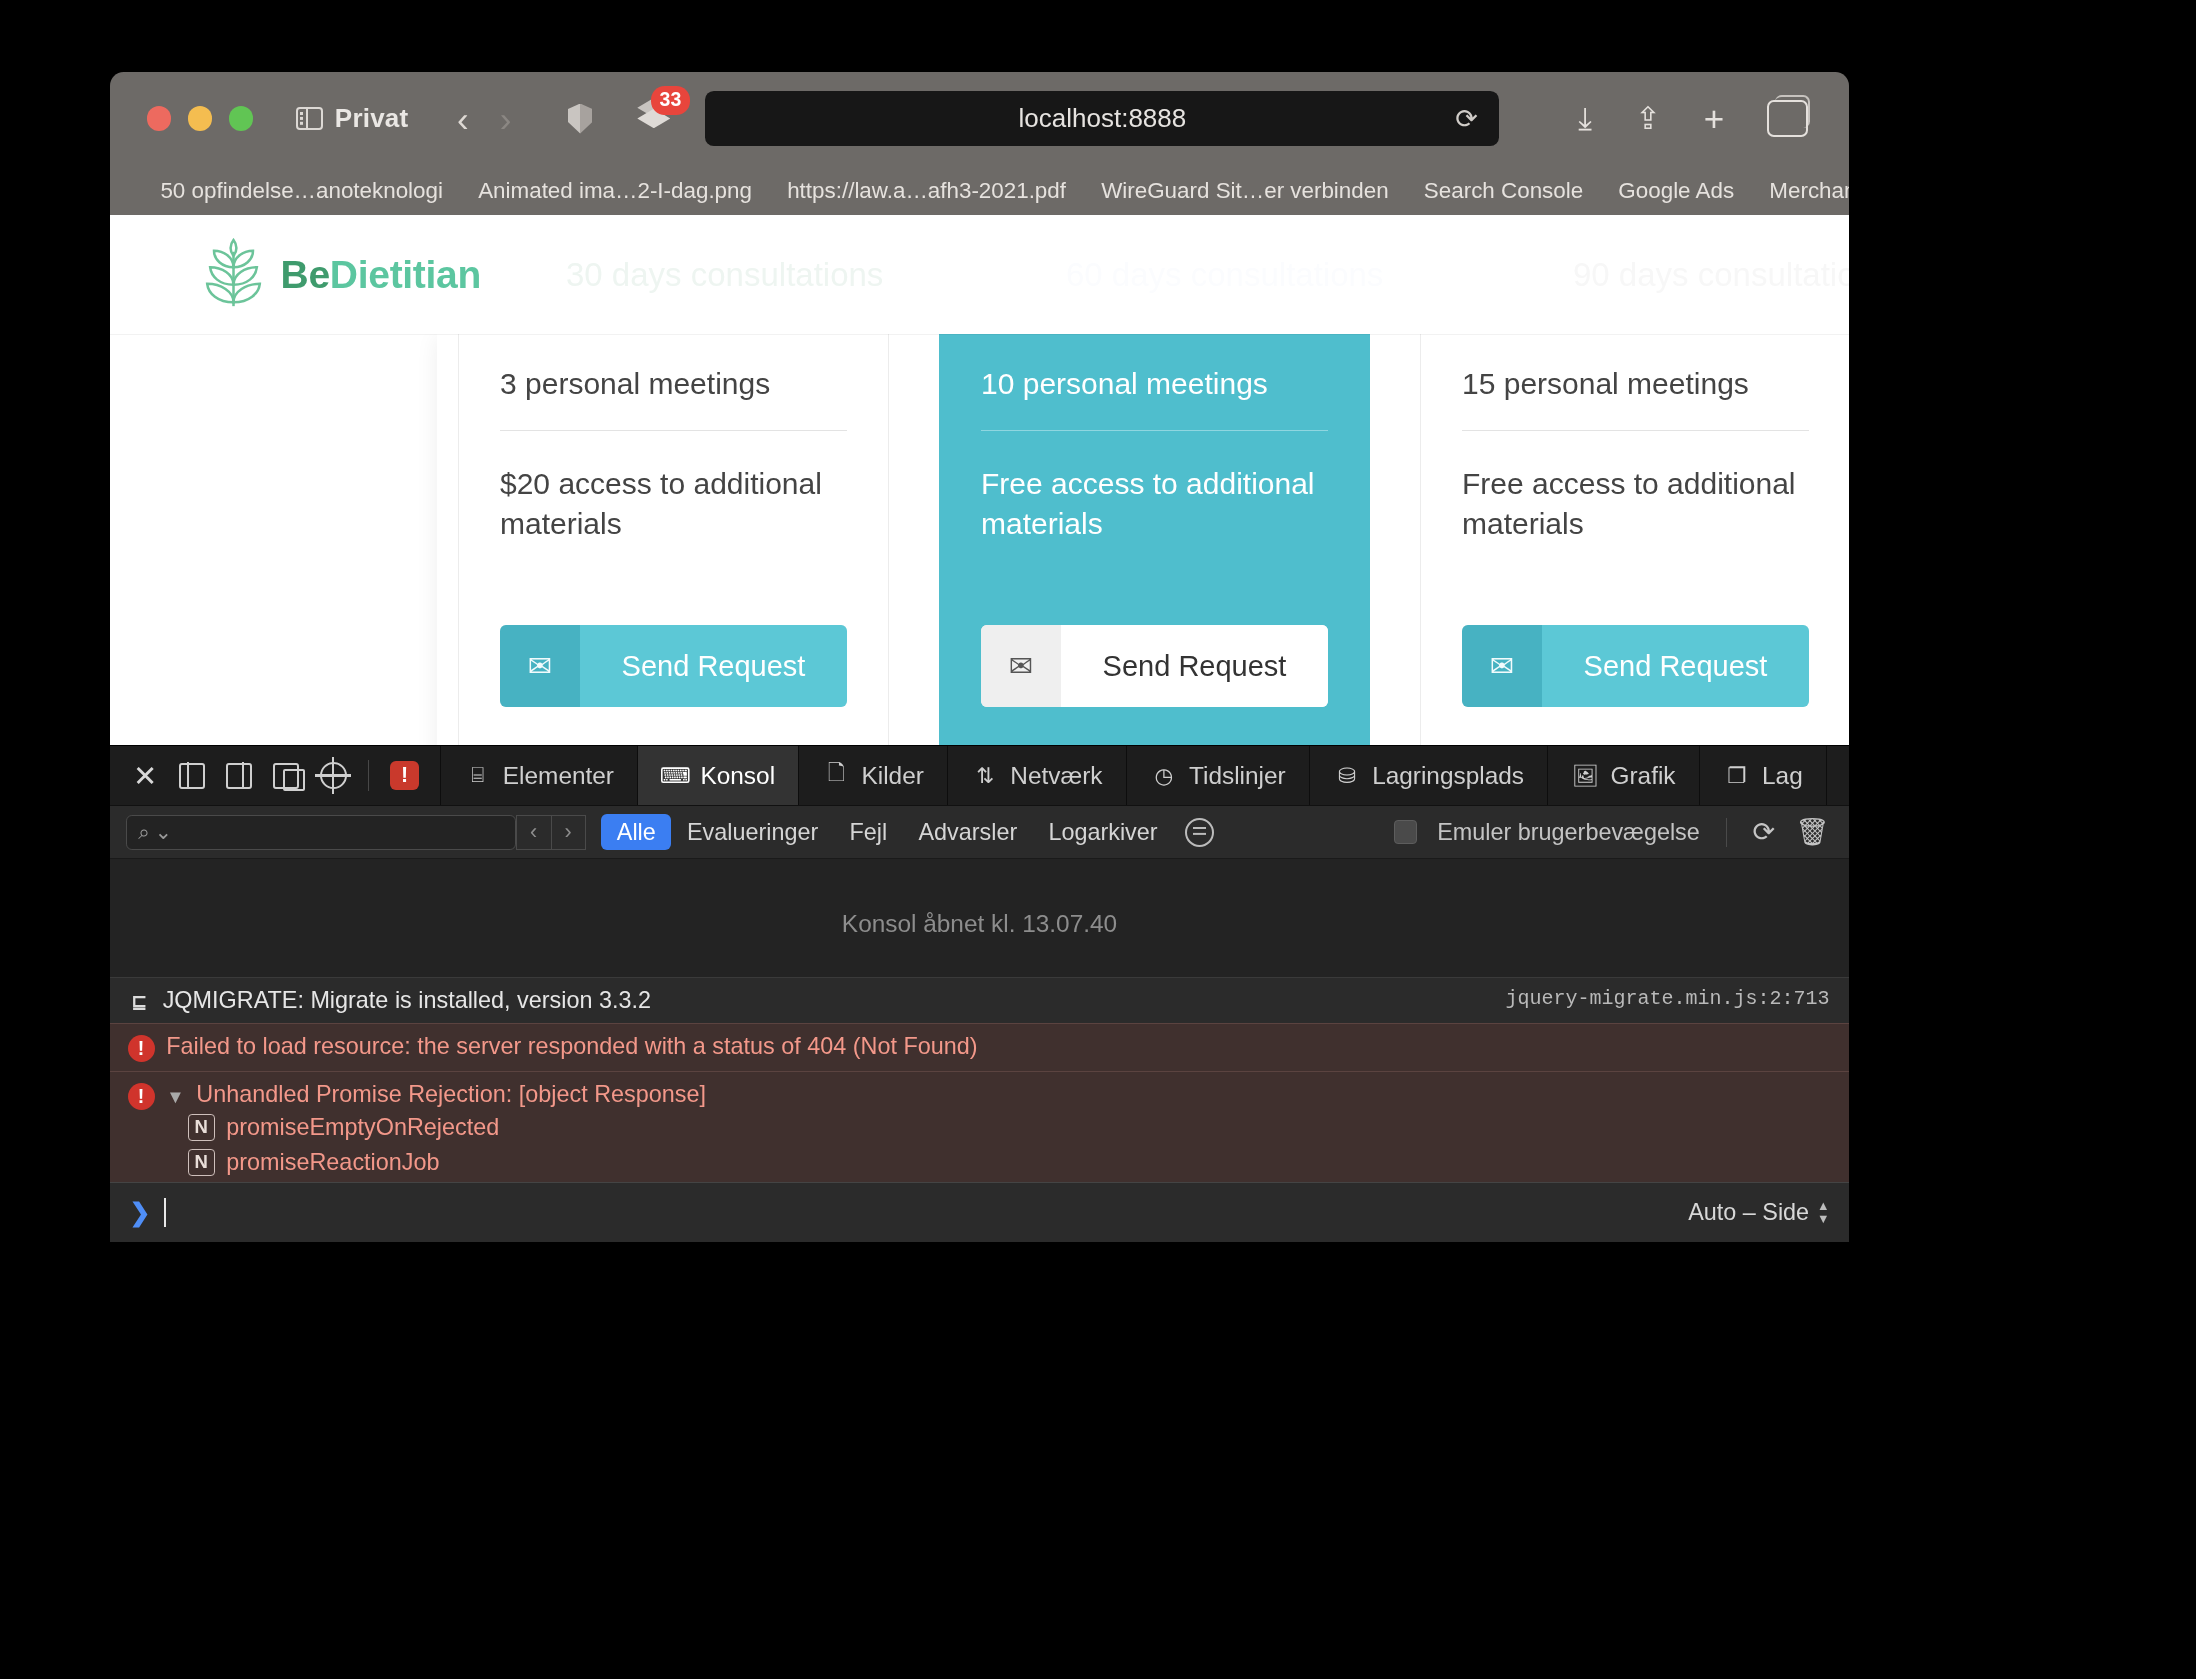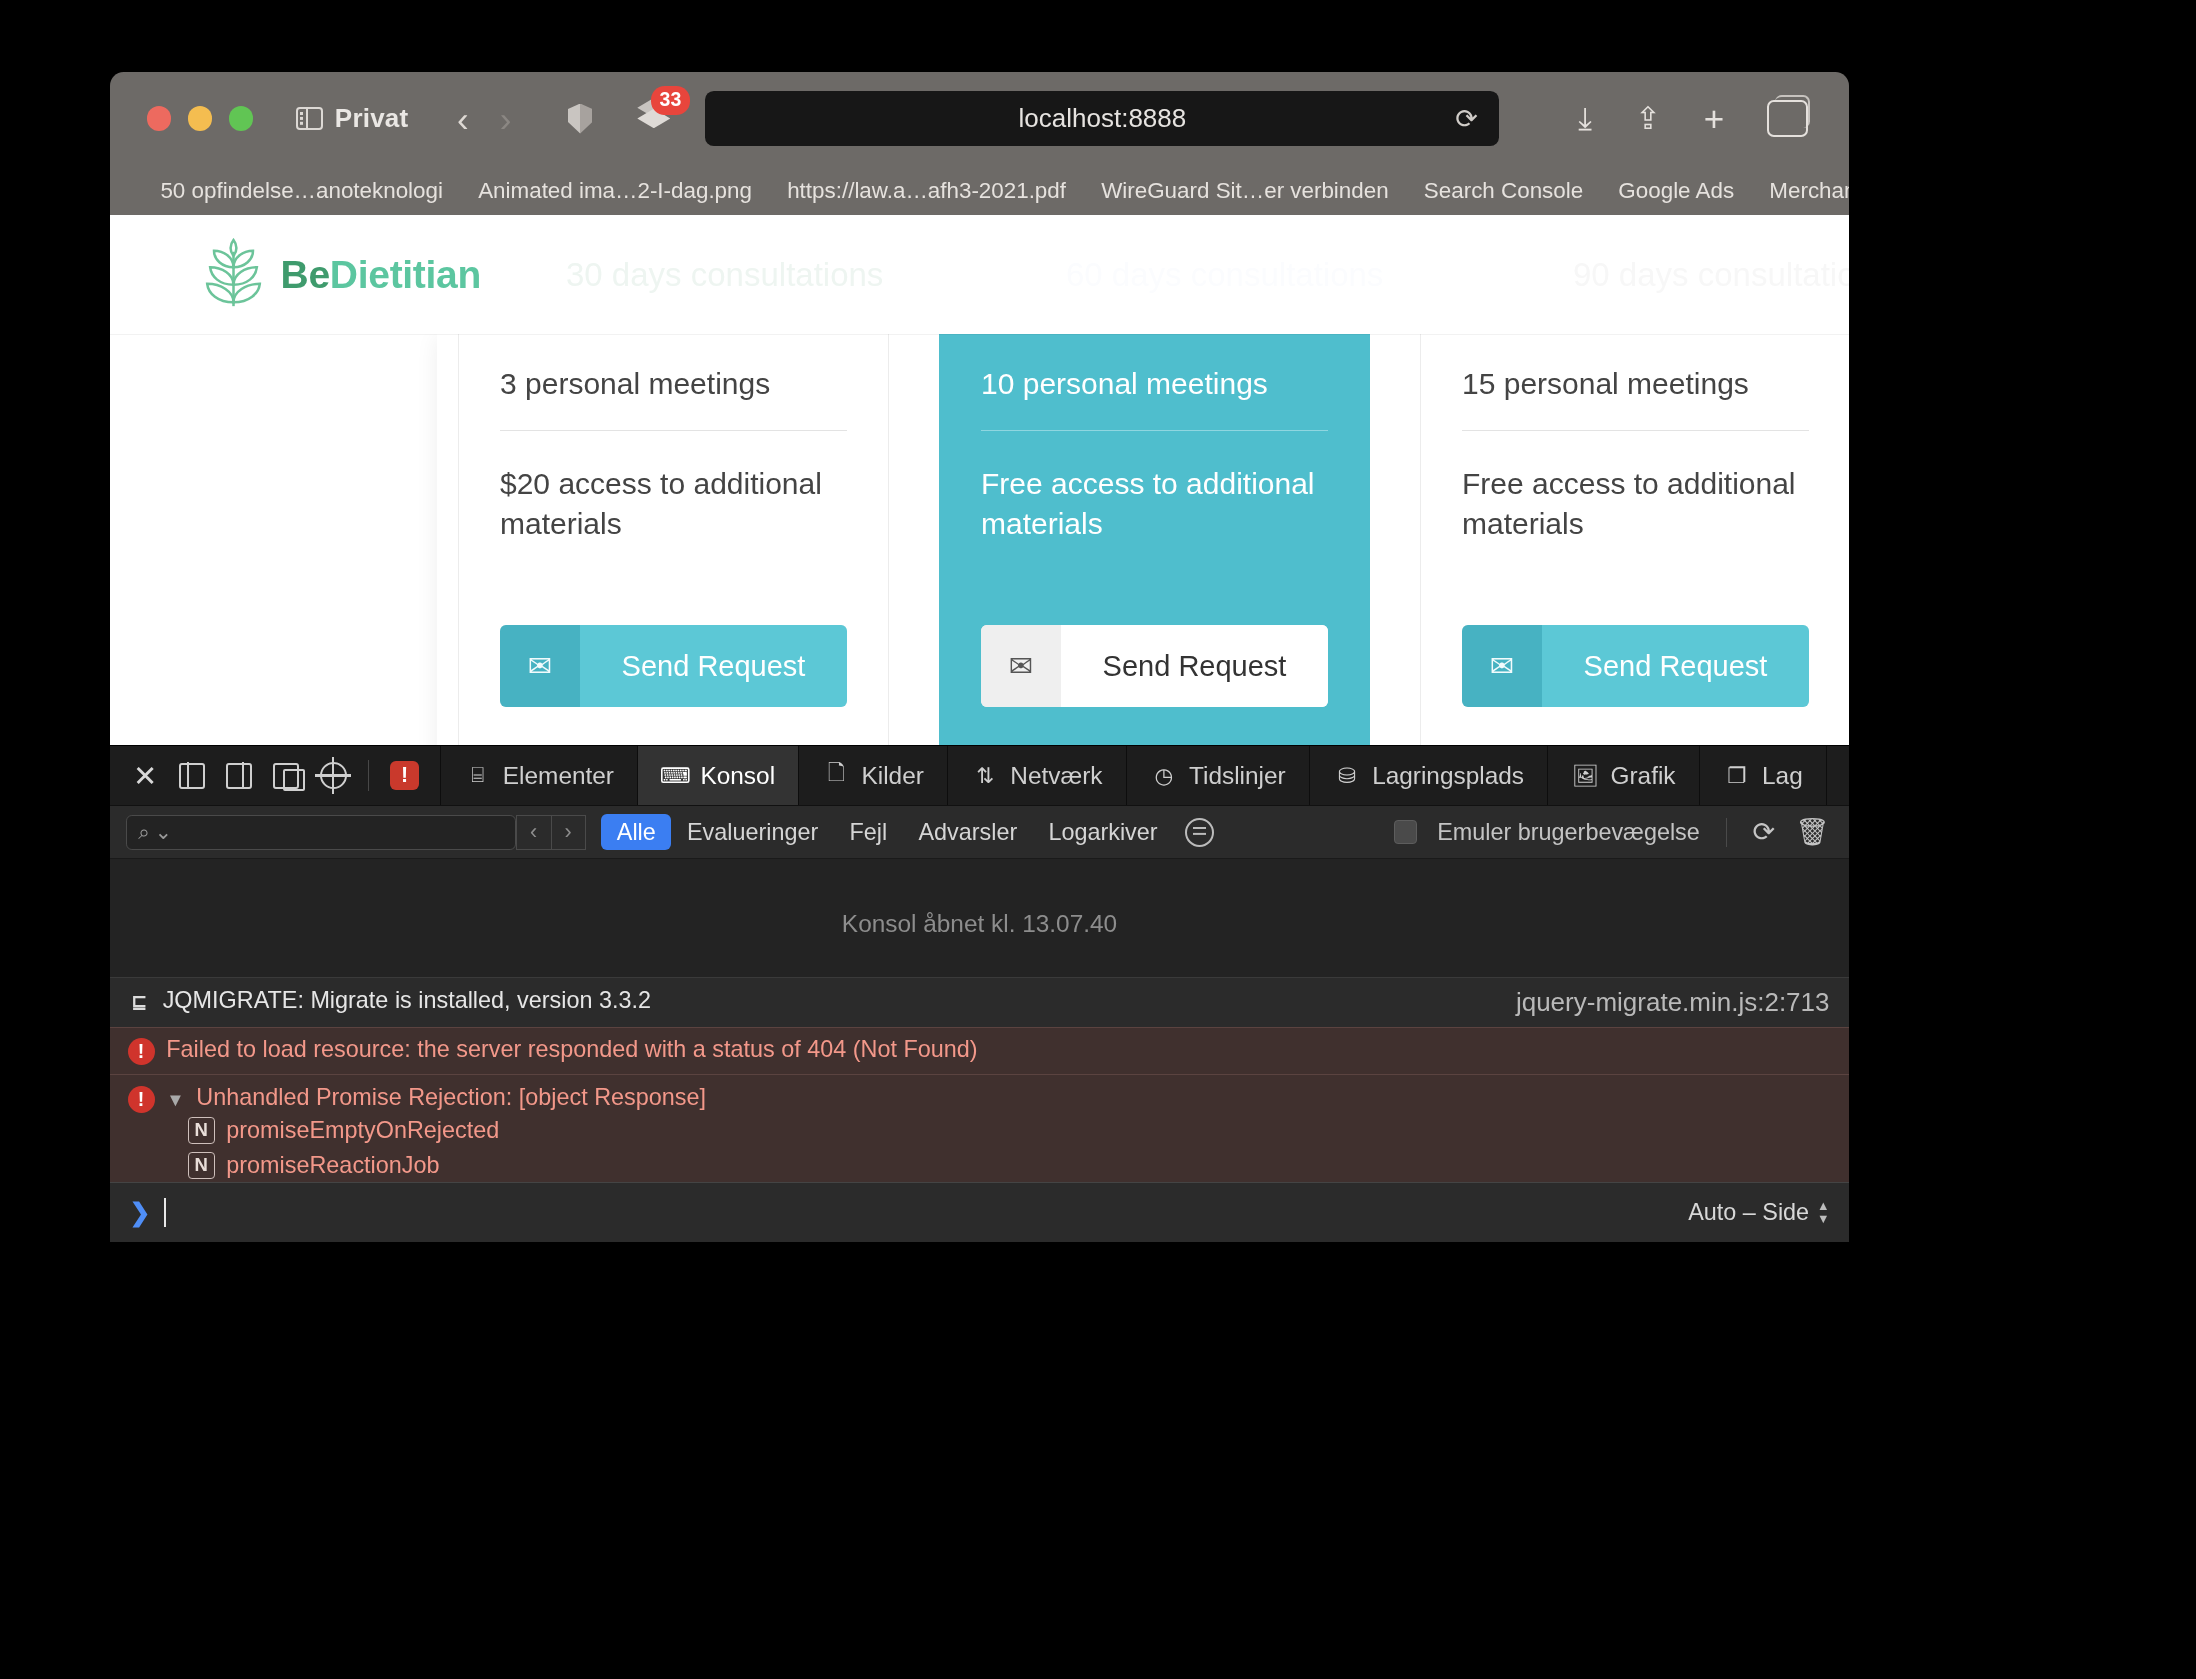--- a/index.html
+++ b/index.html
@@ -240,21 +240,21 @@
   .console-opened {
     text-align:center; color:#8d8d8d; font-size: 24.4px; padding: 51px 0 39px;
   }
   .logrow {
     display:flex; align-items:flex-start; gap: 11.7px;
     padding: 8.8px 19.5px 8.8px 17.6px; font-size: 23.4px;
     border-top: 1px solid #3a3a3a;
   }
   .logrow.info { background:#2b2b2b; color:#e6e6e6; }
   .logrow.error { background:#40302e; color:#f3988a; border-top-color:#5b4340; }
-  .src { margin-left:auto; color:#b9b9b9; font-size: 26px; white-space:nowrap; padding-left: 23.4px;}
+  .src { margin-left:auto; color:#b9b9b9; font-size: 20px; white-space:nowrap; padding-left: 23.4px; font-family: Liberation Mono, monospace;}
   .logrow.error .src { color:#f0a396; text-decoration: underline; }
   .err-ico {
     width: 27px; height: 27px; border-radius: 50%; background:#d0342c; color:#fff;
     display:flex; align-items:center; justify-content:center; font-size: 19.5px; font-weight:700;
     flex: 0 0 auto; margin-top: 2px;
   }
   .jq-ico {
     width: 23.4px; height: 25px; flex:0 0 auto; color:#dcdcdc; font-size: 18.5px;
     display:flex; align-items:center; justify-content:center; font-weight:700; margin-top:2.9px;
   }

